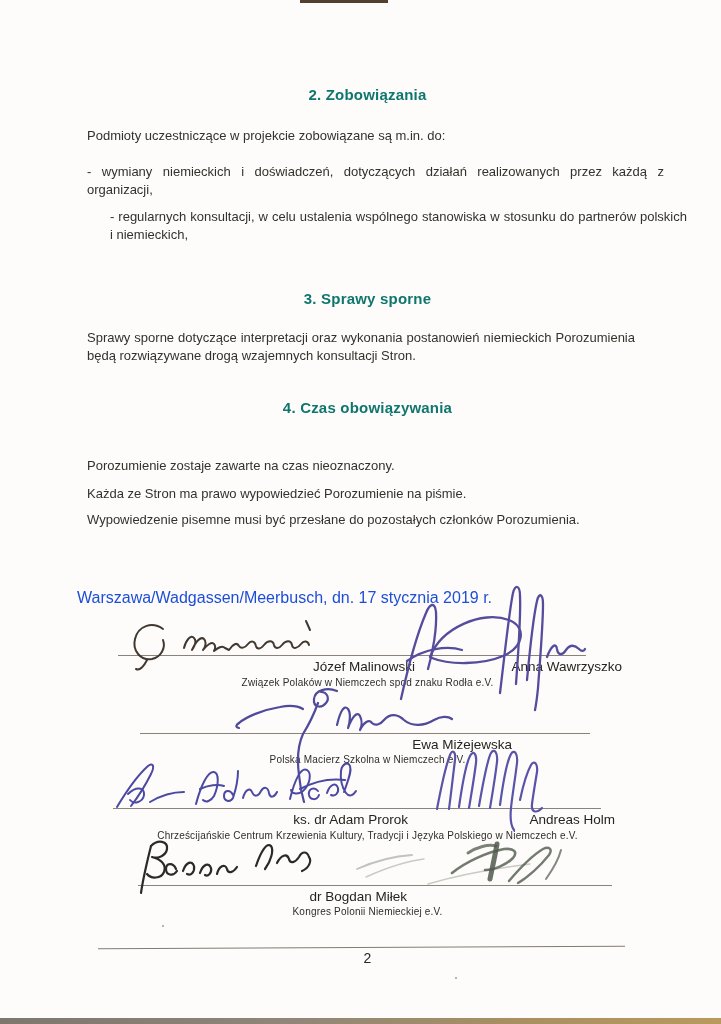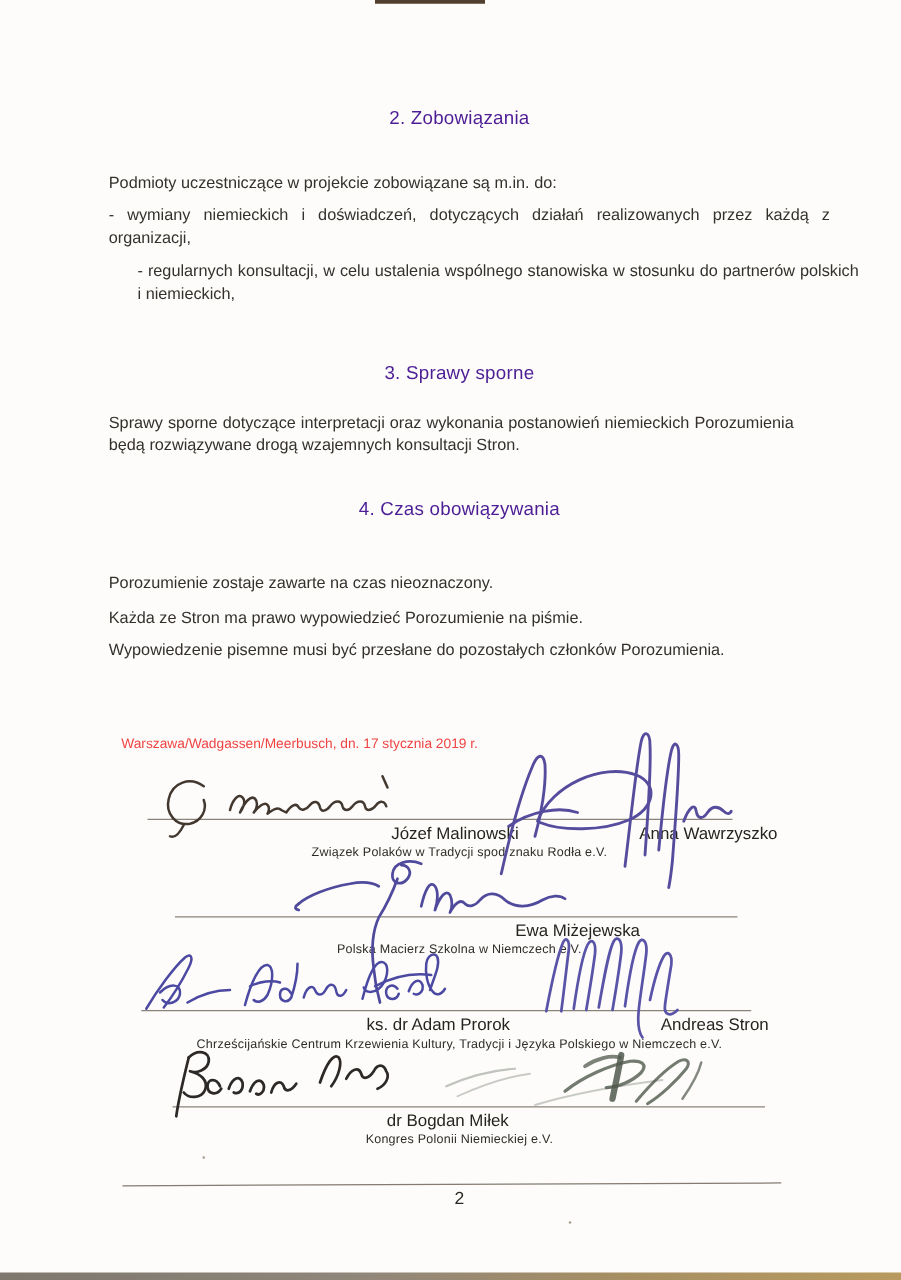--- a/index.html
+++ b/index.html
@@ -4,28 +4,28 @@
 <style>
   html,body{margin:0;padding:0;background:#e9e7e2;}
   .page{
     position:relative;width:721px;height:1024px;margin:0 auto;
     background:#fdfcfa;overflow:hidden;
     font-family:"Liberation Sans",sans-serif;color:#33302c;
   }
   .abs{position:absolute;}
   .heading{
     left:87px;width:561px;text-align:center;
-    font-weight:normal;font-size:15px;color:#4c1d95;
+    font-weight:bold;font-size:15px;color:#0f766e;
     letter-spacing:.2px;white-space:nowrap;
   }
   .para{left:87px;font-size:13px;line-height:18px;color:#34312d;}
   .single{white-space:nowrap;}
   .justify-wide{width:577px;text-align:justify;}
   .justify-narrow{width:548px;text-align:justify;}
-  .dateline{left:97px;font-size:11px;white-space:nowrap;color:#ef4444;}
+  .dateline{left:77px;font-size:16px;white-space:nowrap;color:#1d4ed8;}
   .sig-line{border-top:1.5px solid #8b8379;height:0;}
   .sig-name{
     font-size:13.5px;color:#26241f;text-align:right;white-space:nowrap;
   }
   .sig-org{
     left:87px;width:561px;text-align:center;font-size:10px;color:#2f2c28;
     white-space:nowrap;letter-spacing:.2px;
   }
   .footer-line{border-top:1.5px solid #847b72;height:0;transform:rotate(-0.25deg);}
   .page-number{left:87px;width:561px;text-align:center;font-size:14px;color:#2a2724;}
@@ -41,46 +41,46 @@
 <body>
 
 <div class="page">
 
   <div class="abs edge-top" style="left:300px;top:0;width:88px;height:3px;"></div>
   <div class="abs edge-bottom" style="left:0;top:1018px;width:721px;height:6px;"></div>
   <div class="abs speck" style="left:162px;top:925px;width:2px;height:2px;"></div>
   <div class="abs speck" style="left:455px;top:977px;width:2px;height:2px;"></div>
 
   <div class="abs heading" style="top:86px;">2. Zobowiązania</div>
-  <div class="abs para single" style="top:137px;text-align:center;">Podmioty uczestniczące w projekcie zobowiązane są m.in. do:</div>
+  <div class="abs para single" style="top:127px;text-align:center;">Podmioty uczestniczące w projekcie zobowiązane są m.in. do:</div>
   <div class="abs para justify-wide" style="top:163px;">- wymiany niemieckich i doświadczeń, dotyczących działań realizowanych przez każdą z organizacji,</div>
   <div class="abs para justify-wide" style="top:208px;margin-left:23px;">- regularnych konsultacji, w celu ustalenia wspólnego stanowiska w stosunku do partnerów polskich i niemieckich,</div>
 
   <div class="abs heading" style="top:271px;margin-top:19px;">3. Sprawy sporne</div>
   <div class="abs para justify-narrow" style="top:329px;">Sprawy sporne dotyczące interpretacji oraz wykonania postanowień niemieckich Porozumienia będą rozwiązywane drogą wzajemnych konsultacji Stron.</div>
 
   <div class="abs heading" style="top:399px;">4. Czas obowiązywania</div>
   <div class="abs para single" style="top:457px;">Porozumienie zostaje zawarte na czas nieoznaczony.</div>
   <div class="abs para single" style="top:485px;">Każda ze Stron ma prawo wypowiedzieć Porozumienie na piśmie.</div>
   <div class="abs para single" style="top:511px;">Wypowiedzenie pisemne musi być przesłane do pozostałych członków Porozumienia.</div>
 
   <div class="abs dateline" style="top:589px;">Warszawa/Wadgassen/Meerbusch, dn. 17 stycznia 2019 r.</div>
 
   <div class="abs sig-line" style="left:118px;top:655px;width:468px;"></div>
   <div class="abs sig-name" style="left:115px;top:659px;width:300px;">Józef Malinowski</div>
   <div class="abs sig-name" style="left:322px;top:659px;width:300px;">Anna Wawrzyszko</div>
-  <div class="abs sig-org" style="top:677px;">Związek Polaków w Tradycji spod znaku Rodła e.V.</div>
+  <div class="abs sig-org" style="top:677px;">Związek Polaków w Niemczech spod znaku Rodła e.V.</div>
 
   <div class="abs sig-line" style="left:140px;top:733px;width:450px;"></div>
   <div class="abs sig-name" style="left:212px;top:737px;width:300px;">Ewa Miżejewska</div>
   <div class="abs sig-org" style="top:754px;">Polska Macierz Szkolna w Niemczech e.V.</div>
 
   <div class="abs sig-line" style="left:113px;top:808px;width:488px;"></div>
   <div class="abs sig-name" style="left:108px;top:812px;width:300px;">ks. dr Adam Prorok</div>
-  <div class="abs sig-name" style="left:315px;top:812px;width:300px;">Andreas Stron</div>
+  <div class="abs sig-name" style="left:315px;top:812px;width:300px;">Andreas Holm</div>
   <div class="abs sig-org" style="top:830px;">Chrześcijańskie Centrum Krzewienia Kultury, Tradycji i Języka Polskiego w Niemczech e.V.</div>
 
   <div class="abs sig-line" style="left:138px;top:885px;width:474px;"></div>
   <div class="abs sig-name" style="left:107px;top:889px;width:300px;">dr Bogdan Miłek</div>
   <div class="abs sig-org" style="top:906px;text-align:center;">Kongres Polonii Niemieckiej e.V.</div>
 
   <div class="abs footer-line" style="left:98px;top:947px;width:527px;"></div>
   <div class="abs page-number" style="top:950px;">2</div>
 
   <svg class="sig-overlay" width="721" height="1024" viewBox="0 0 721 1024">

